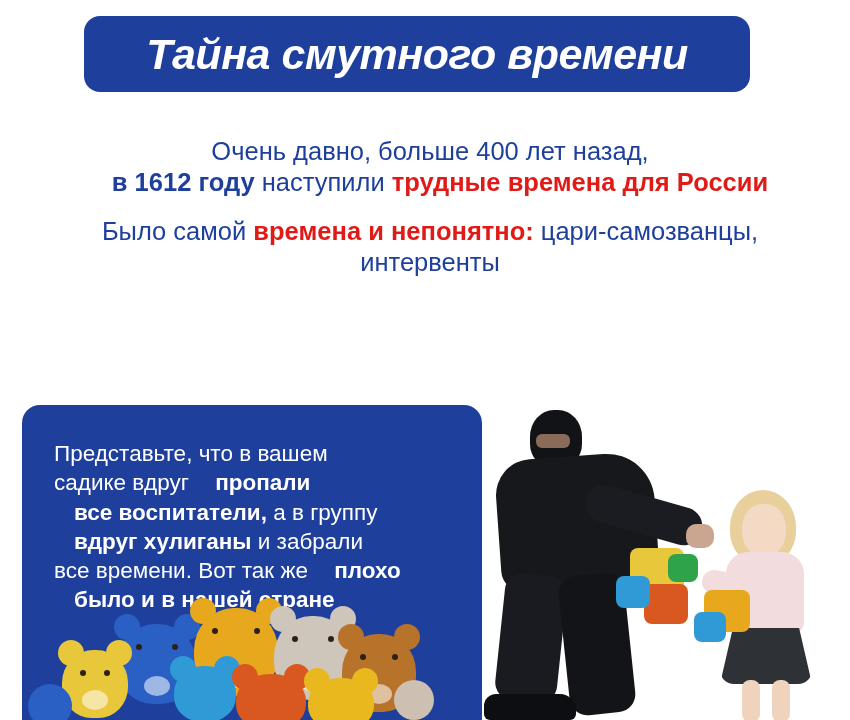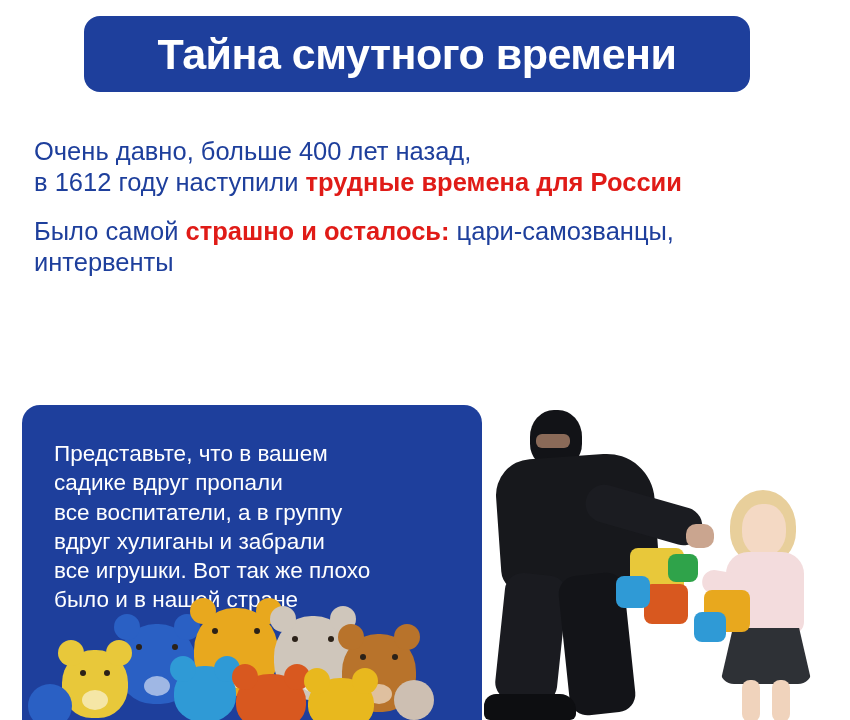--- a/index.html
+++ b/index.html
@@ -15,20 +15,21 @@
     position: relative;
   }
 
   
   .title-wrap {
     position: absolute;
     left: 84px;
     top: 16px;
     width: 666px;
     height: 76px;
+    font-style: italic;
   }
   .title-banner {
     width: 100%;
     height: 100%;
     background: #1e3f9c;
     border-radius: 16px;
     display: flex;
     align-items: center;
     justify-content: center;
     box-sizing: border-box;
@@ -38,32 +39,33 @@
     font-size: 43px;
     font-weight: bold;
     letter-spacing: -0.5px;
     white-space: nowrap;
     line-height: 1;
   }
 
   
   .intro {
     position: absolute;
-    left: 34px;
+    left: 50px;
     top: 136px;
     width: 760px;
+    text-align: center;
   }
   .para {
     color: #1e3f9c;
     font-size: 25.5px;
     line-height: 1.22;
     margin-bottom: 18px;
   }
   .para:last-child { margin-bottom: 0; }
-  .b { font-weight: normal; }
+  .b { font-weight: bold; margin-left: 20px; }
   .red { color: #e01b17; font-weight: bold; }
   .dark { color: #1e3f9c; }
   .plain { font-weight: normal; }
 
   
   .blue-panel {
     position: absolute;
     left: 22px;
     top: 405px;
     width: 460px;
@@ -273,21 +275,21 @@
       <span class="plain">Очень давно, больше 400 лет назад,</span>
     </div>
     <div>
       <span class="b dark">в 1612 году</span><span class="plain"> наступили </span><span class="red">трудные времена для России</span>
     </div>
   </div>
 
 
   <div class="para">
     <div>
-      <span class="plain">Было самой </span><span class="red">страшно и осталось:</span><span class="plain"> цари-самозванцы,</span>
+      <span class="plain">Было самой </span><span class="red">времена и непонятно:</span><span class="plain"> цари-самозванцы,</span>
     </div>
     <div>
       <span class="plain">интервенты</span>
     </div>
   </div>
 
 </div>
 
 <div class="blue-panel">
   <div class="panel-text">
@@ -297,21 +299,21 @@
     <div>
       <span>садике вдруг </span><span class="b">пропали</span>
     </div>
     <div>
       <span class="b">все воспитатели,</span><span> а в группу</span>
     </div>
     <div>
       <span class="b">вдруг хулиганы</span><span> и забрали</span>
     </div>
     <div>
-      <span>все игрушки. Вот так же </span><span class="b">плохо</span>
+      <span>все времени. Вот так же </span><span class="b">плохо</span>
     </div>
     <div>
       <span class="b">было и в нашей стране</span>
     </div>
   </div>
 
   <div class="toys">
     <div class="toy bear-body" style="left:96px; top:44px; width:78px; height:80px; background:#2a60c4;">
       <span class="ear l" style="background:#2a60c4;"></span>
         <span class="ear r" style="background:#2a60c4;"></span>

